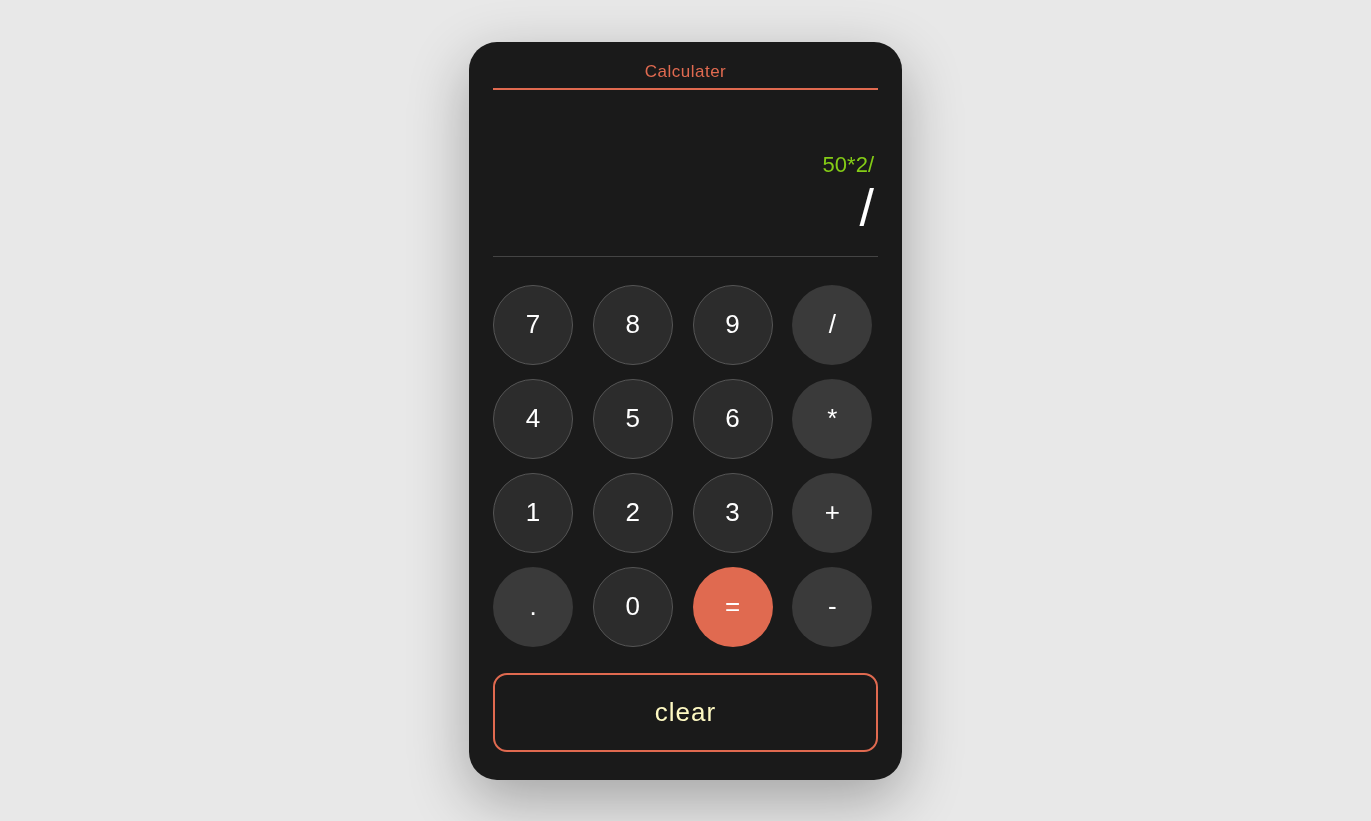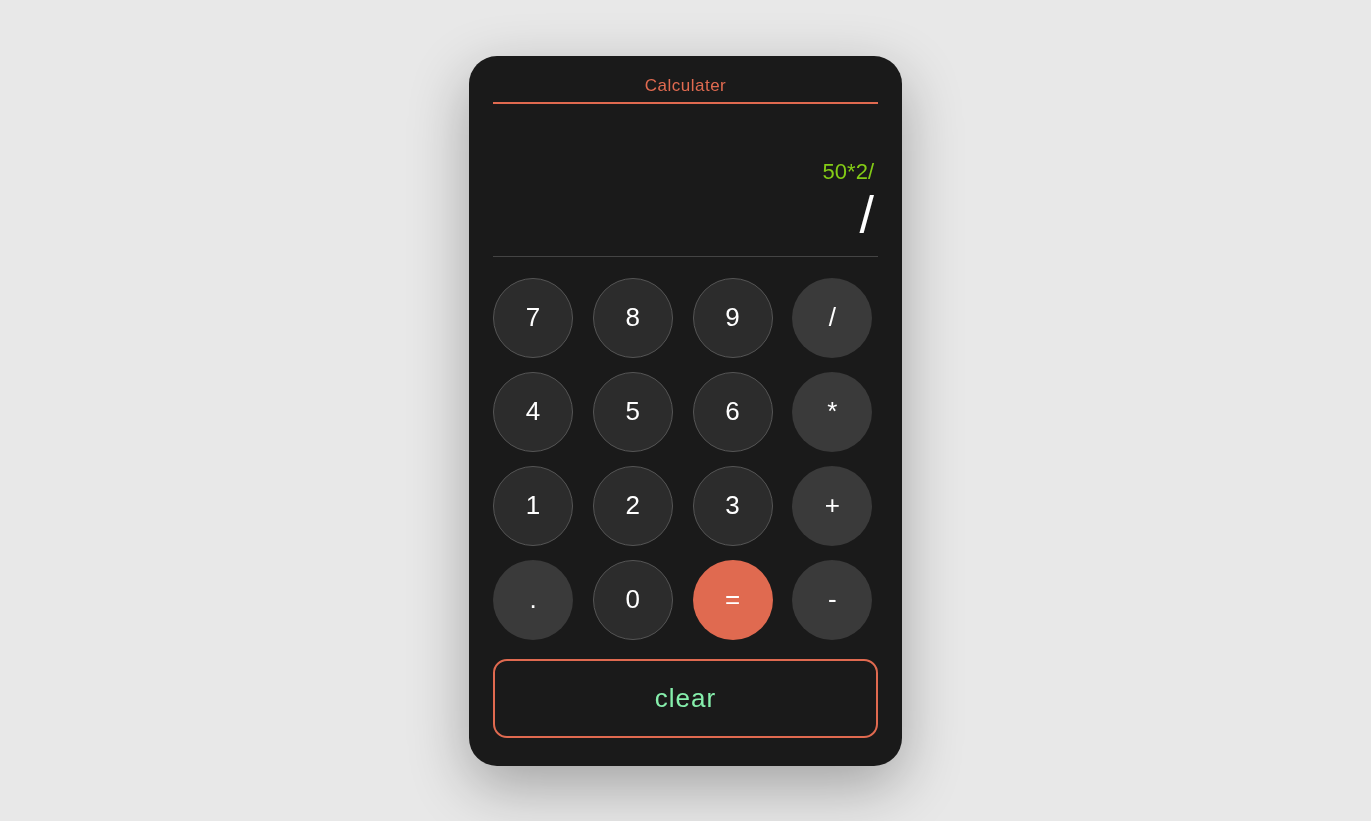--- a/index.html
+++ b/index.html
@@ -15,21 +15,21 @@
     }
 
     .calculator-container {
       width: 433px;
       background: #1a1a1a;
       border-radius: 28px;
       padding: 20px 24px 28px 24px;
       box-shadow: 0 20px 60px rgba(0,0,0,0.3);
       display: flex;
       flex-direction: column;
-      gap: 1px;
+      gap: 8px;
     }
 
     .calc-title {
       text-align: center;
       color: #e06a50;
       font-size: 17px;
       font-weight: 500;
       letter-spacing: 0.5px;
       padding-bottom: 6px;
       border-bottom: 2px solid #e06a50;
@@ -113,21 +113,21 @@
       border: none;
     }
 
     .clear-btn {
       margin-top: 18px;
       width: 100%;
       padding: 22px 0;
       background: transparent;
       border: 2px solid #e06a50;
       border-radius: 14px;
-      color: #86efac;
+      color: #fef9c3;
       font-size: 26px;
       font-weight: 500;
       cursor: pointer;
       letter-spacing: 1px;
       transition: background 0.15s;
     }
   </style>
 </head>
 <body>
 

